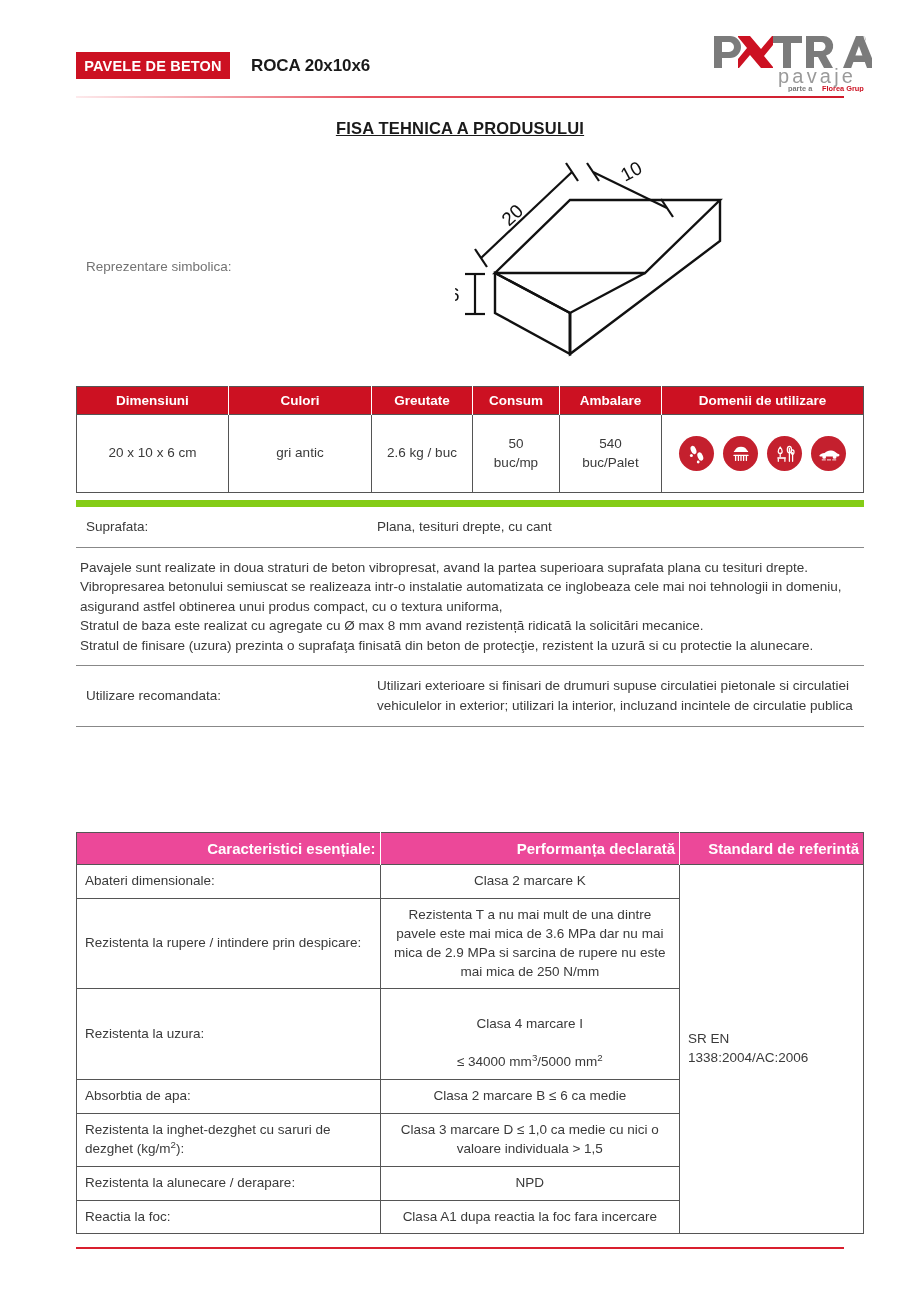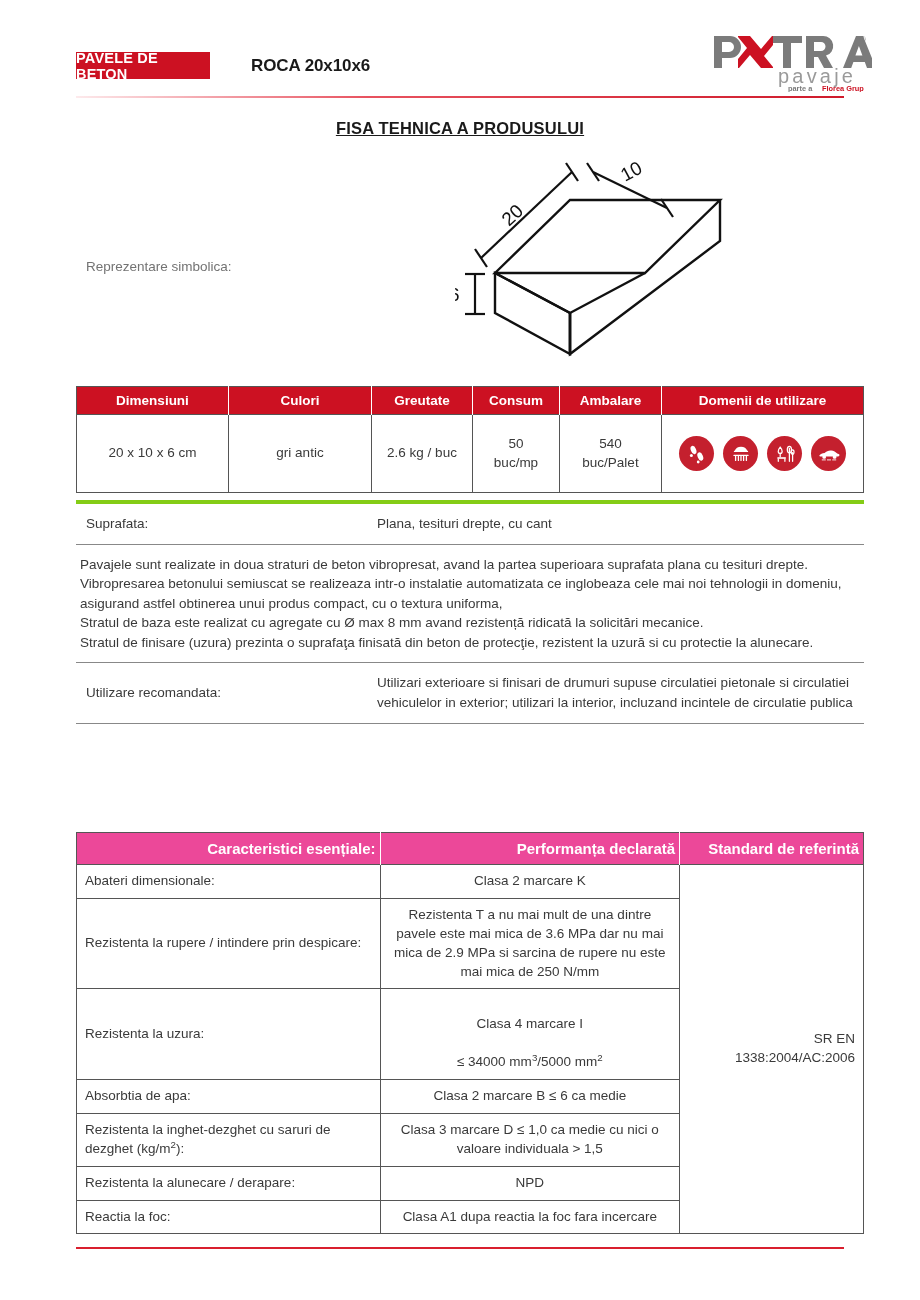--- a/index.html
+++ b/index.html
@@ -9,21 +9,21 @@
     font-family: "Liberation Sans", sans-serif;
     color: #2b2b2b;
     overflow: hidden;
   }
   .page { position: relative; width: 920px; height: 1300px; }
 
   
   .header { position: absolute; left: 0; top: 0; width: 920px; height: 103px; }
   .badge {
     position: absolute; left: 76px; top: 52px;
-    width: 134px; height: 27px;
+    width: 154px; height: 27px;
     background: #CC1122; color: #fff;
     font-size: 14.5px; font-weight: bold; letter-spacing: .2px;
     display: flex; align-items: center; justify-content: center;
   }
   .prod-title {
     position: absolute; left: 251px; top: 52px; height: 27px;
     display: flex; align-items: center;
     font-size: 17px; font-weight: bold; color: #1a1a1a;
     letter-spacing: -.1px;
   }
@@ -80,21 +80,21 @@
   .icon-row { display: flex; gap: 9px; justify-content: center; align-items: center; }
   .circ-icon {
     width: 35px; height: 35px; border-radius: 50%;
     background: #C4202E; display: flex; align-items: center; justify-content: center;
   }
   .circ-icon svg { display: block; }
 
   
   .info { position: absolute; left: 76px; width: 788px; }
   .info-row { display: flex; border-bottom: 1px solid #888; }
-  .info-row.first { border-top: 4px solid #84cc16; justify-content: flex-end; }
+  .info-row.first { border-top: 7px solid #84cc16; justify-content: flex-end; }
   .info-label {
     width: 297px; flex: none;
     font-size: 13.5px; color: #3a3a3a;
     display: flex; align-items: center;
     padding: 10px 0 10px 10px;
   }
   .info-value {
     flex: 1; font-size: 13.5px; color: #3a3a3a;
     line-height: 1.45; padding: 10px 8px 10px 4px;
     white-space: pre-line;
@@ -115,21 +115,21 @@
   .char-table th:last-child { border-right: none; }
   .char-table td {
     border: 1px solid #555;
     font-size: 13.5px; color: #3a3a3a;
     padding: 7px 8px; line-height: 1.4;
     vertical-align: middle;
     margin-top: 47px;
   }
   .char-table td.c1 { width: 304px; text-align: left; }
   .char-table td.c2 { width: 300px; text-align: center; white-space: pre-line; }
-  .char-table td.c3 { width: 184px; text-align: right; white-space: pre-line; }
+  .char-table td.c3 { width: 184px; text-align: left; white-space: pre-line; }
   sup { font-size: .72em; vertical-align: super; line-height: 0; }
 </style>
 </head>
 <body>
 
 <div class="page">
 
   <div class="header">
     <div class="badge">PAVELE DE BETON</div>
     <div class="prod-title">ROCA 20x10x6</div>

